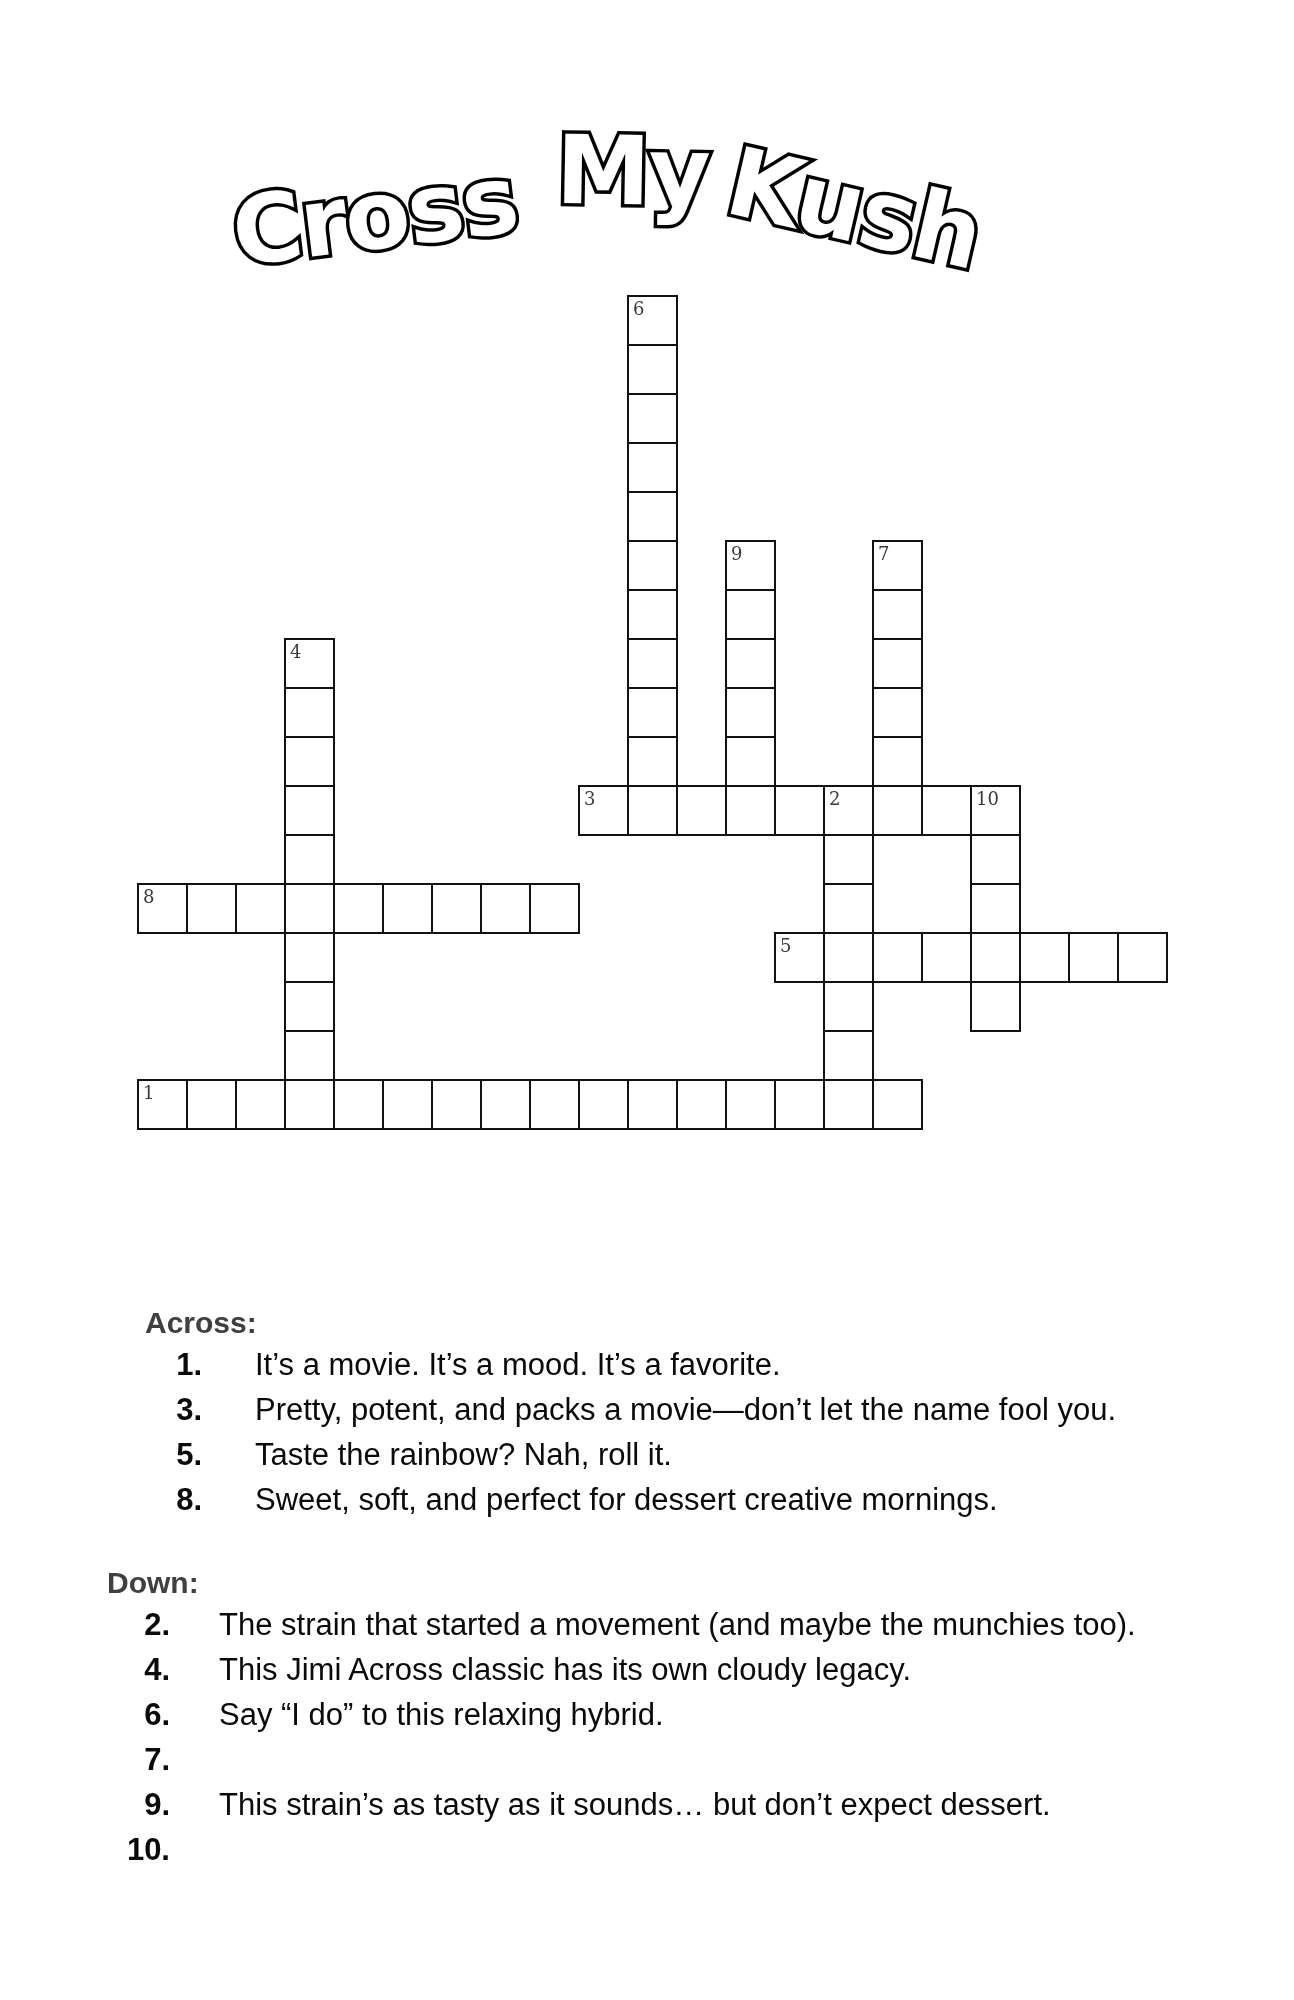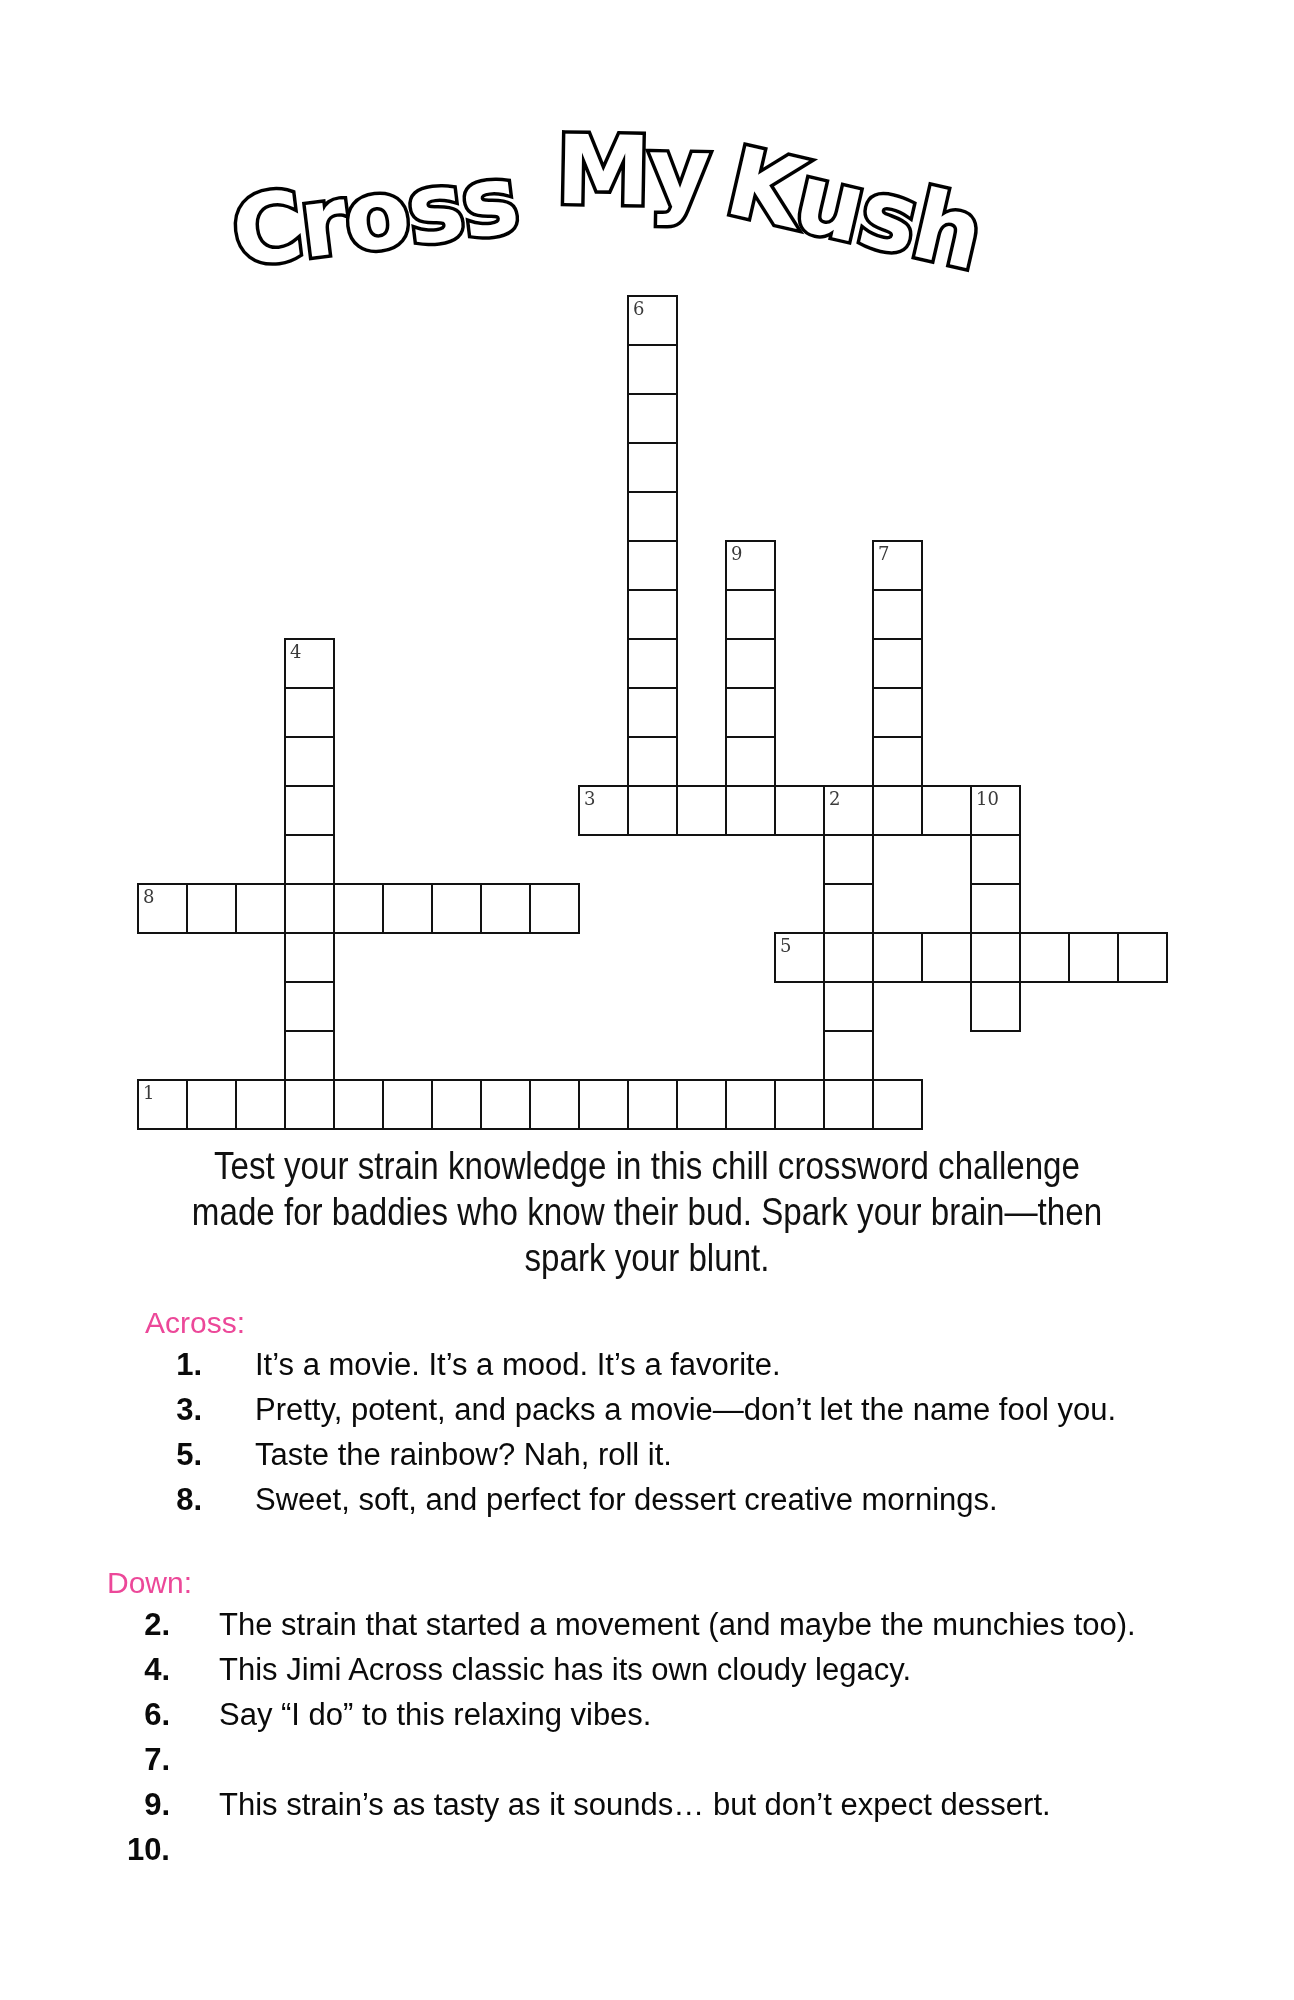--- a/index.html
+++ b/index.html
@@ -21,21 +21,21 @@
         border:2px solid #121212;background:#fff;}
   .cell .n{position:absolute;left:4px;top:1px;
            font-family:"DejaVu Serif",serif;font-size:18px;color:#3a3a3a;}
 
   
   .intro{position:absolute;left:0;top:1143px;width:1294px;text-align:center;
          font-family:"Liberation Sans",sans-serif;font-size:39px;line-height:46px;color:#111;}
   .intro-line{transform:scaleX(0.85);transform-origin:50% 50%;white-space:nowrap;}
 
   
-  .section-heading{position:absolute;font-size:30px;font-weight:normal;line-height:1;color:#ec4899;}
+  .section-heading{position:absolute;font-size:30px;font-weight:bold;line-height:1;color:#404040;}
   .h-across{left:145px;top:1308px;}
   .h-down{left:107px;top:1568px;}
 
   ul.clues{position:absolute;list-style:none;margin:0;padding:0;}
   ul.clues li{display:flex;height:45px;align-items:baseline;
               font-size:31px;line-height:45px;color:#0a0a0a;}
   .cnum{font-weight:bold;text-align:right;flex:none;}
   .l-across{left:145px;top:1342px;}
   .l-across .cnum{width:57px;}
   .l-across .ctext{margin-left:53px;white-space:nowrap;}
@@ -157,25 +157,20 @@
       <div class="cell" style="left: 529px; top: 1079px;"></div>
       <div class="cell" style="left: 578px; top: 1079px;"></div>
       <div class="cell" style="left: 627px; top: 1079px;"></div>
       <div class="cell" style="left: 676px; top: 1079px;"></div>
       <div class="cell" style="left: 725px; top: 1079px;"></div>
       <div class="cell" style="left: 774px; top: 1079px;"></div>
       <div class="cell" style="left: 823px; top: 1079px;"></div>
       <div class="cell" style="left: 872px; top: 1079px;"></div>
     </div>
 
-  <div class="intro">
-    <div class="intro-line">Test your strain knowledge in this chill crossword challenge</div>
-    <div class="intro-line">made for baddies who know their bud. Spark your brain—then</div>
-    <div class="intro-line">spark your blunt.</div>
-  </div>
 
   <div class="section-heading h-across">Across:</div>
   <ul class="clues l-across" id="across-list">
       <li>
         <span class="cnum">1.</span>
         <span class="ctext">It’s a movie. It’s a mood. It’s a favorite.</span>
       </li>
       <li>
         <span class="cnum">3.</span>
         <span class="ctext">Pretty, potent, and packs a movie—don’t let the name fool you.</span>
@@ -195,21 +190,21 @@
       <li>
         <span class="cnum">2.</span>
         <span class="ctext">The strain that started a movement (and maybe the munchies too).</span>
       </li>
       <li>
         <span class="cnum">4.</span>
         <span class="ctext">This Jimi Across classic has its own cloudy legacy.</span>
       </li>
       <li>
         <span class="cnum">6.</span>
-        <span class="ctext">Say “I do” to this relaxing vibes.</span>
+        <span class="ctext">Say “I do” to this relaxing hybrid.</span>
       </li>
       <li>
         <span class="cnum">7.</span>
       </li>
       <li>
         <span class="cnum">9.</span>
         <span class="ctext">This strain’s as tasty as it sounds… but don’t expect dessert.</span>
       </li>
       <li>
         <span class="cnum">10.</span>

